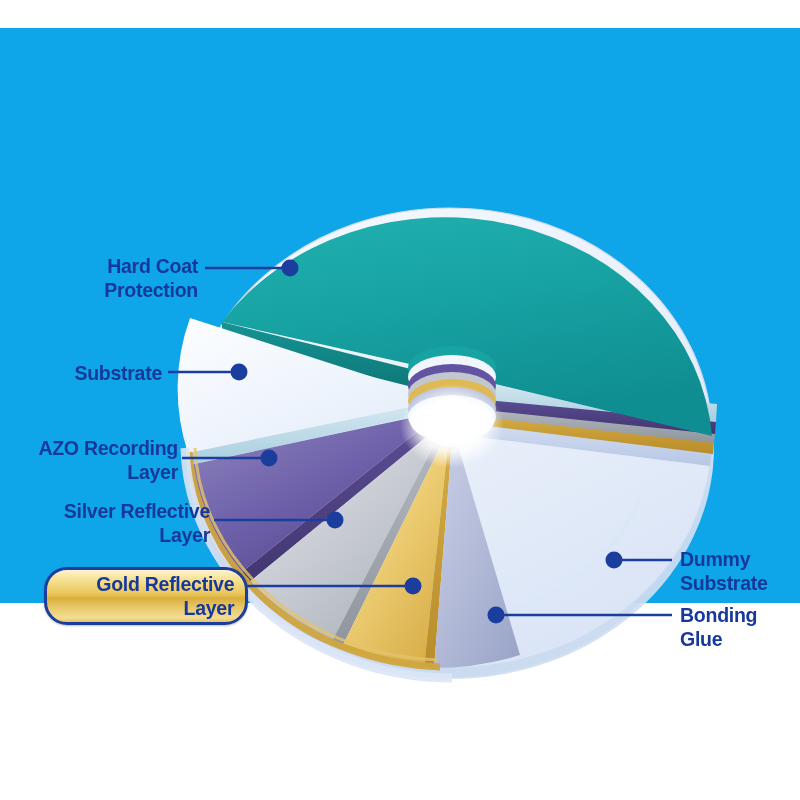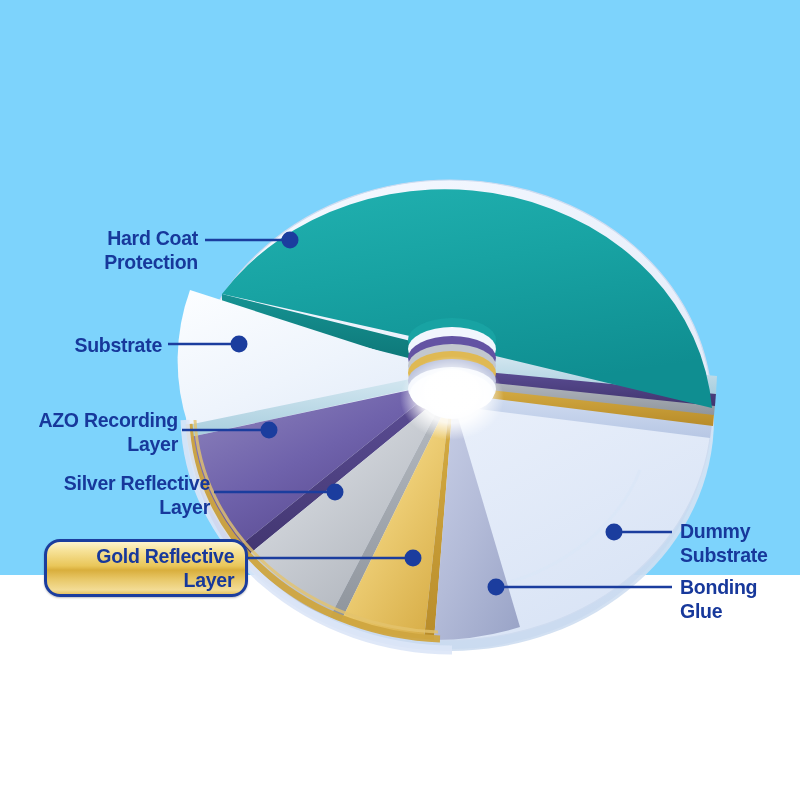--- a/index.html
+++ b/index.html
@@ -11,21 +11,22 @@
     width: 800px;
     height: 800px;
     font-family: "Liberation Sans", sans-serif;
     overflow: hidden;
     position: relative;
   }
   #stage {
     position: relative;
     width: 800px;
     height: 575px;
-    background: #7dd3fc;
+    background: #0ea5e9;
+    margin-top: 28px;
   }
   svg.diagram {
     position: absolute;
     left: 0;
     top: 0;
     width: 800px;
     height: 800px;
     display: block;
   }
   .label {
@@ -43,21 +44,21 @@
     text-align: right;
     transform-origin: 100% 50%;
   }
   .label-left-aligned {
     text-align: left;
     transform-origin: 0% 50%;
   }
   .gold-box {
     position: absolute;
     border: 3px solid #1b3d9e;
-    border-radius: 16px;
+    border-radius: 23px;
     background:
       linear-gradient(to bottom,
         #fdf4cf 0%,
         #f7e39a 16%,
         #e9c659 46%,
         #d9ae3c 54%,
         #e8c869 72%,
         #f3dc95 92%,
         #e6c464 100%);
     box-shadow: 0 1px 2px rgba(0,0,0,0.25);

